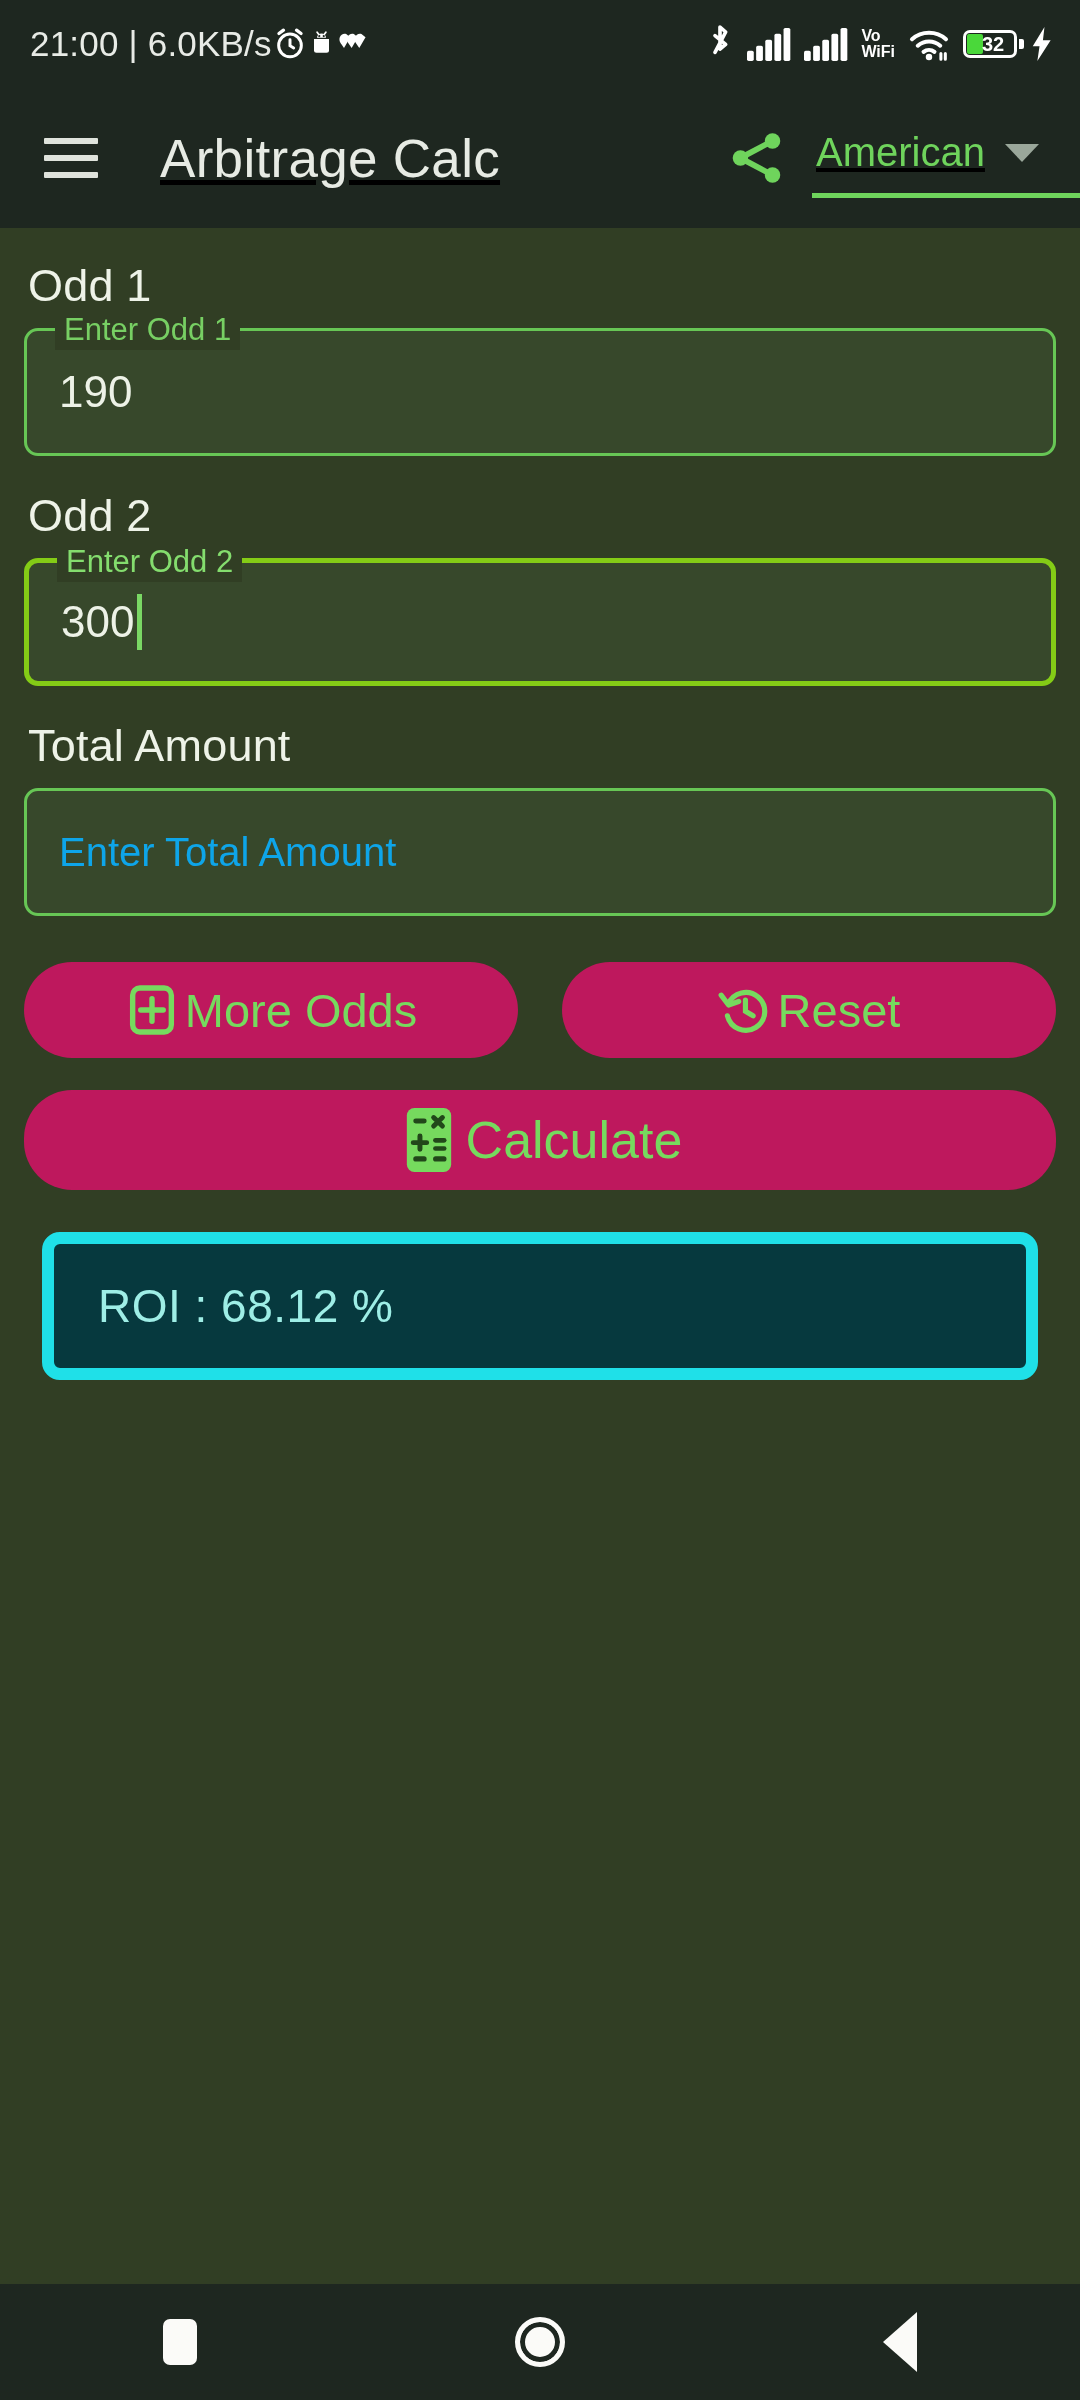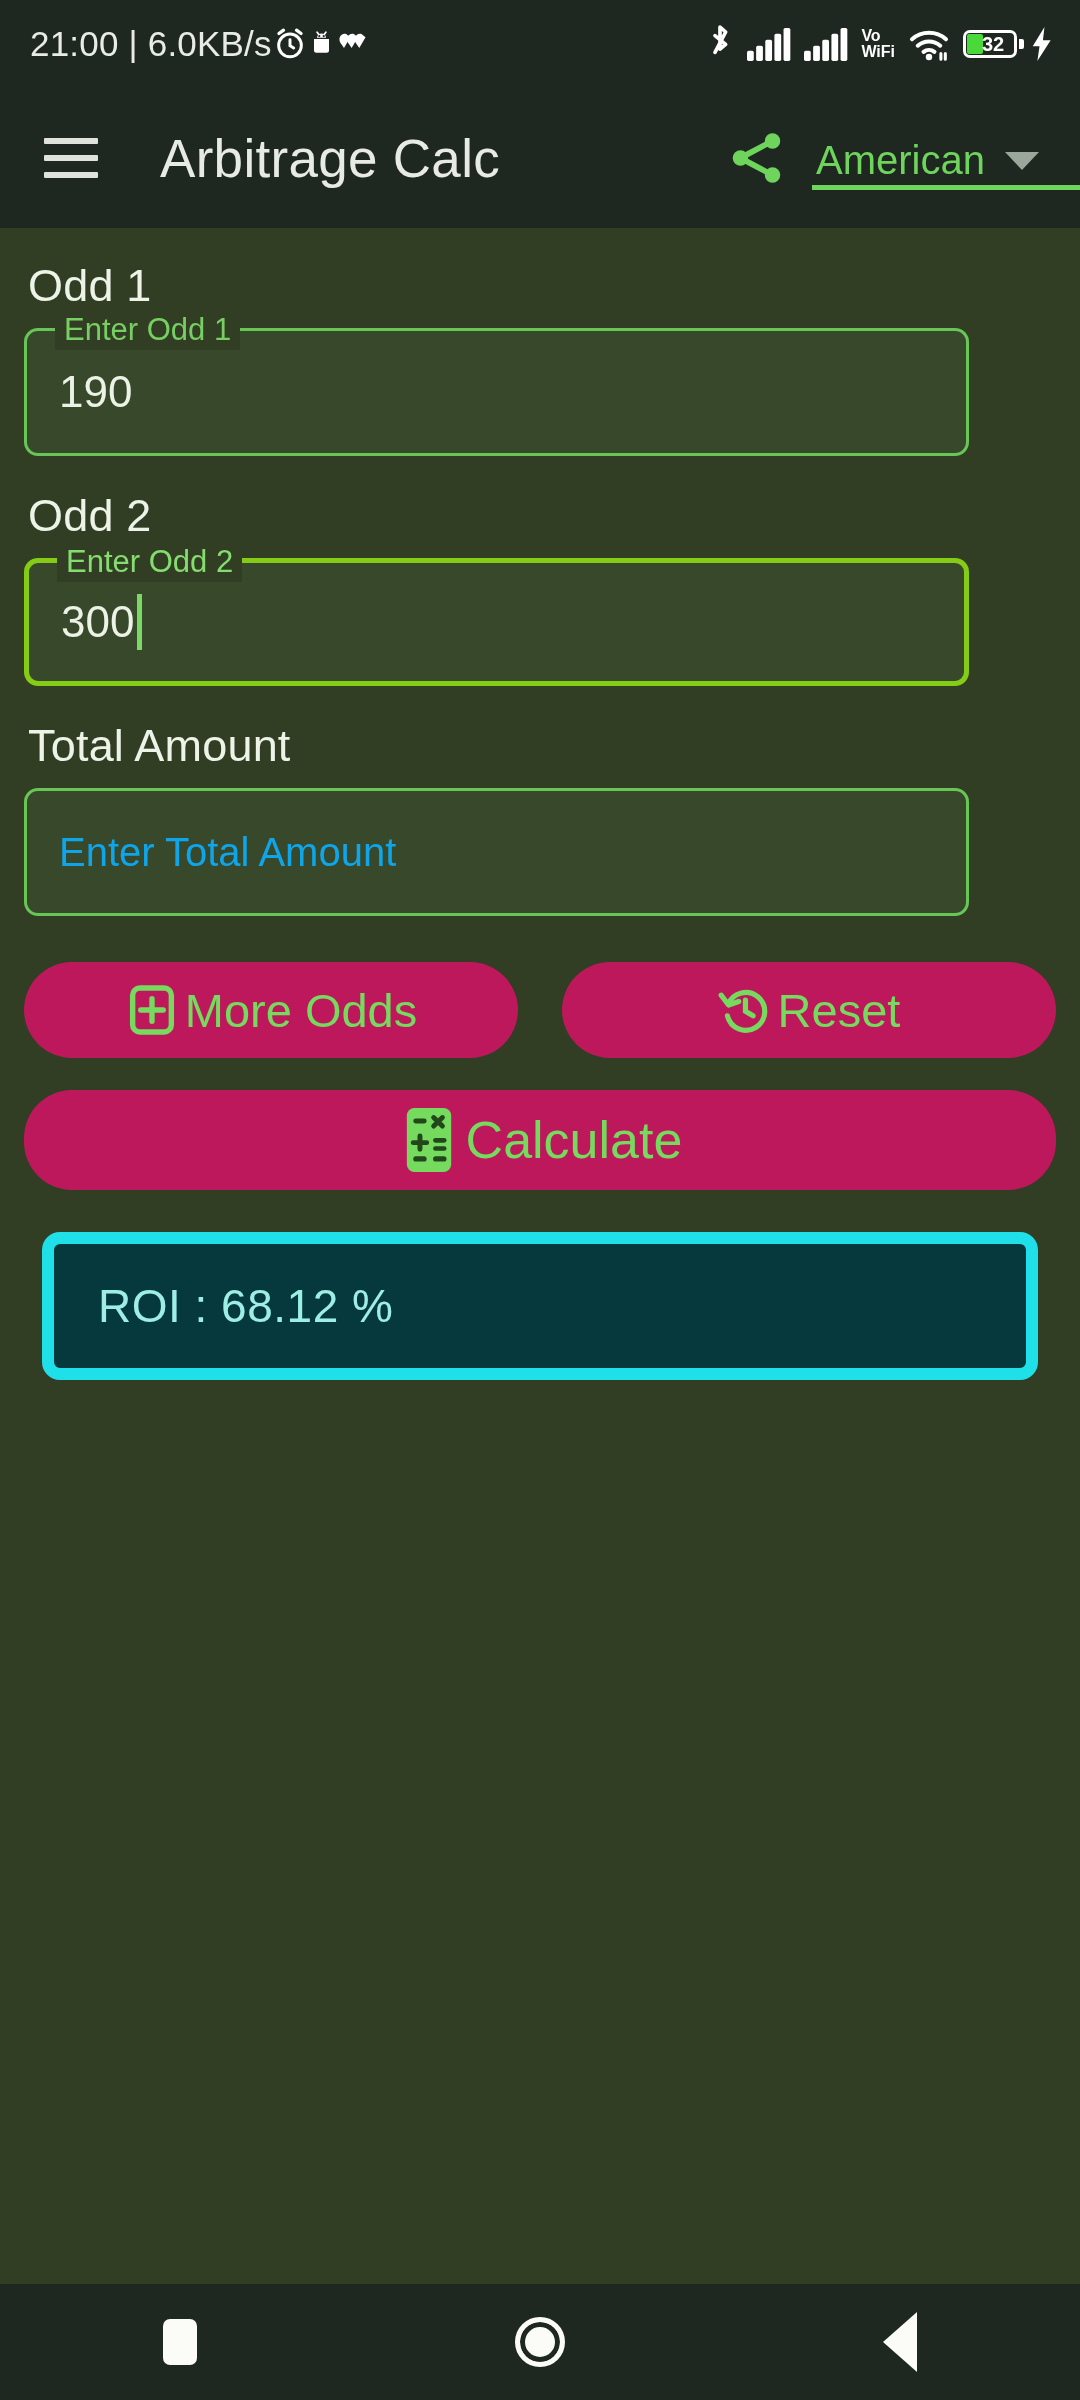--- a/index.html
+++ b/index.html
@@ -46,56 +46,56 @@
     padding-left:6px;
   }
   .batt-cap{
     position:absolute; right:-7px; top:9px; width:5px; height:10px;
     background:#fff; border-radius:0 2px 2px 0;
   }
 
   
   .appbar{
     position:absolute; top:88px; left:0; width:1080px; height:140px;
-    background:#1e2720; display:flex; align-items:center; padding:0 0 0 44px;
+    background:#1e2720; display:flex; align-items:center; padding:0 0 0 44px;text-decoration:underline;
   }
   .hamburger{ width:54px; display:flex; flex-direction:column; gap:11px; cursor:pointer; }
   .hamburger i{ display:block; height:6px; background:#dfe3dc; border-radius:1px; }
   .app-title{
     color:#e7ebe4; font-size:53px; margin-left:62px; white-space:nowrap;
     letter-spacing:.3px;
   }
   .appbar-right{
     margin-left:auto; display:flex; align-items:center; gap:22px;
     padding-right:0;
   }
   .share-btn{ width:66px; height:66px; display:flex; align-items:center; justify-content:center; cursor:pointer;}
   .unit-select{
     display:flex; align-items:center; gap:20px;
-    border-bottom:5px solid #6fd45c; padding:0 0 2px 4px;
+    border-bottom:5px solid #6fd45c; padding:0 0 18px 4px;
     min-width:268px; cursor:pointer; position:relative; top:6px;
   }
   .unit-label{ color:#6fd45c; font-size:40px; white-space:nowrap; }
   .caret{
     width:0;height:0;border-left:17px solid transparent;border-right:17px solid transparent;
     border-top:18px solid #9aa79a; margin-right:10px;
   }
 
   
   .content{
     position:absolute; top:228px; left:0; width:1080px; height:2056px;
     background:#313e24; padding:24px 24px 0 24px;
   }
   .section-label{
     color:#eef3e8; font-size:45px; margin:8px 0 4px 4px; letter-spacing:.2px;
   }
 
   
   .field{
-    position:relative; width:945px; height:128px; margin-top:16px;
+    position:relative; width:1032px; height:128px; margin-top:16px;
     border:3px solid #67c655; border-radius:14px; background:#37482b;
   }
   .field.focused{ border:5px solid #84cc16; }
   .field .notch{
     position:absolute; top:-21px; left:28px; background:#313e24;
     padding:0 9px; color:#77cf63; font-size:31px; white-space:nowrap;
     line-height:40px;
   }
   .field.focused .notch{ color:#84dd6e; }
   .field .value{

